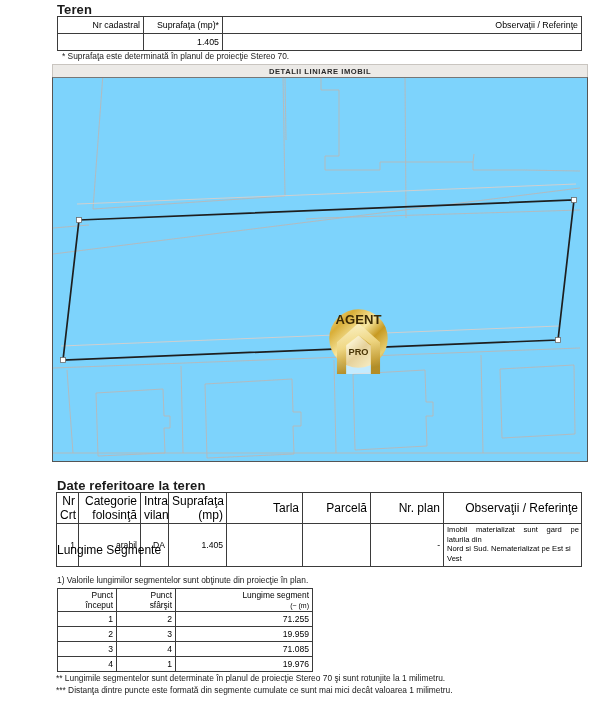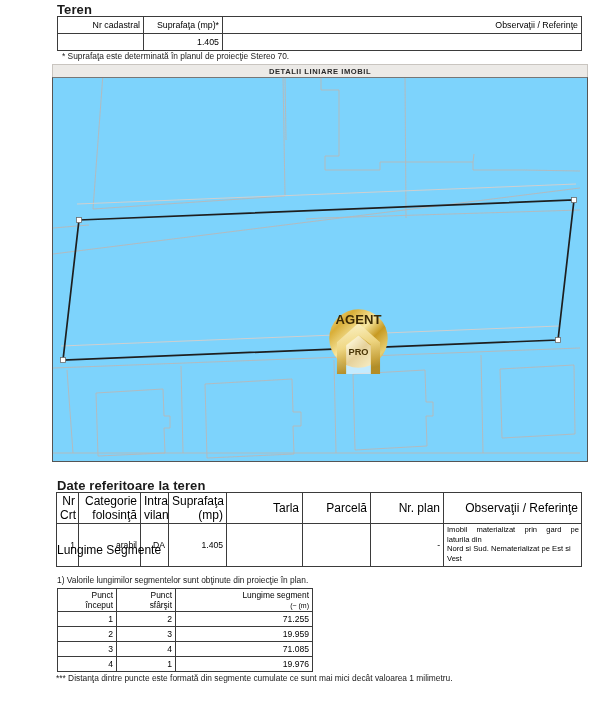--- a/index.html
+++ b/index.html
@@ -281,21 +281,21 @@
     <tbody>
       <tr>
         <td class="c" style="height:40px">1</td>
         <td class="c">arabil</td>
         <td class="c">DA</td>
         <td class="c">1.405</td>
         <td class="c"></td>
         <td class="c"></td>
         <td class="c">-</td>
         <td class="obs">
-          <div class="j">Imobil materializat prin gard pe</div>
+          <div class="j">Imobil materializat sunt gard pe</div>
           <div class="l">laturila din</div>
           <div class="l">Nord si Sud. Nematerializat pe Est si</div>
           <div class="l">Vest</div>
         </td>
       </tr>
     </tbody>
   </table>
 
   <div id="lung-title">Lungime Segmente</div>
   <div class="small-note" id="lung-note">1) Valorile lungimilor segmentelor sunt obţinute din proiecţie în plan.</div>
@@ -340,16 +340,17 @@
         </tr>
         <tr>
           <td class="r">4</td>
           <td class="r">1</td>
           <td class="r">19.976</td>
         </tr>
       </tbody>
   </table>
 
   <div id="foot-notes">
+    <div class="small-note">** Lungimile segmentelor sunt determinate în planul de proiecţie Stereo 70 şi sunt rotunjite la 1 milimetru.</div>
     <div class="small-note">*** Distanţa dintre puncte este formată din segmente cumulate ce sunt mai mici decât valoarea 1 milimetru.</div>
   </div>
 
 </div>
 
 </body></html>

